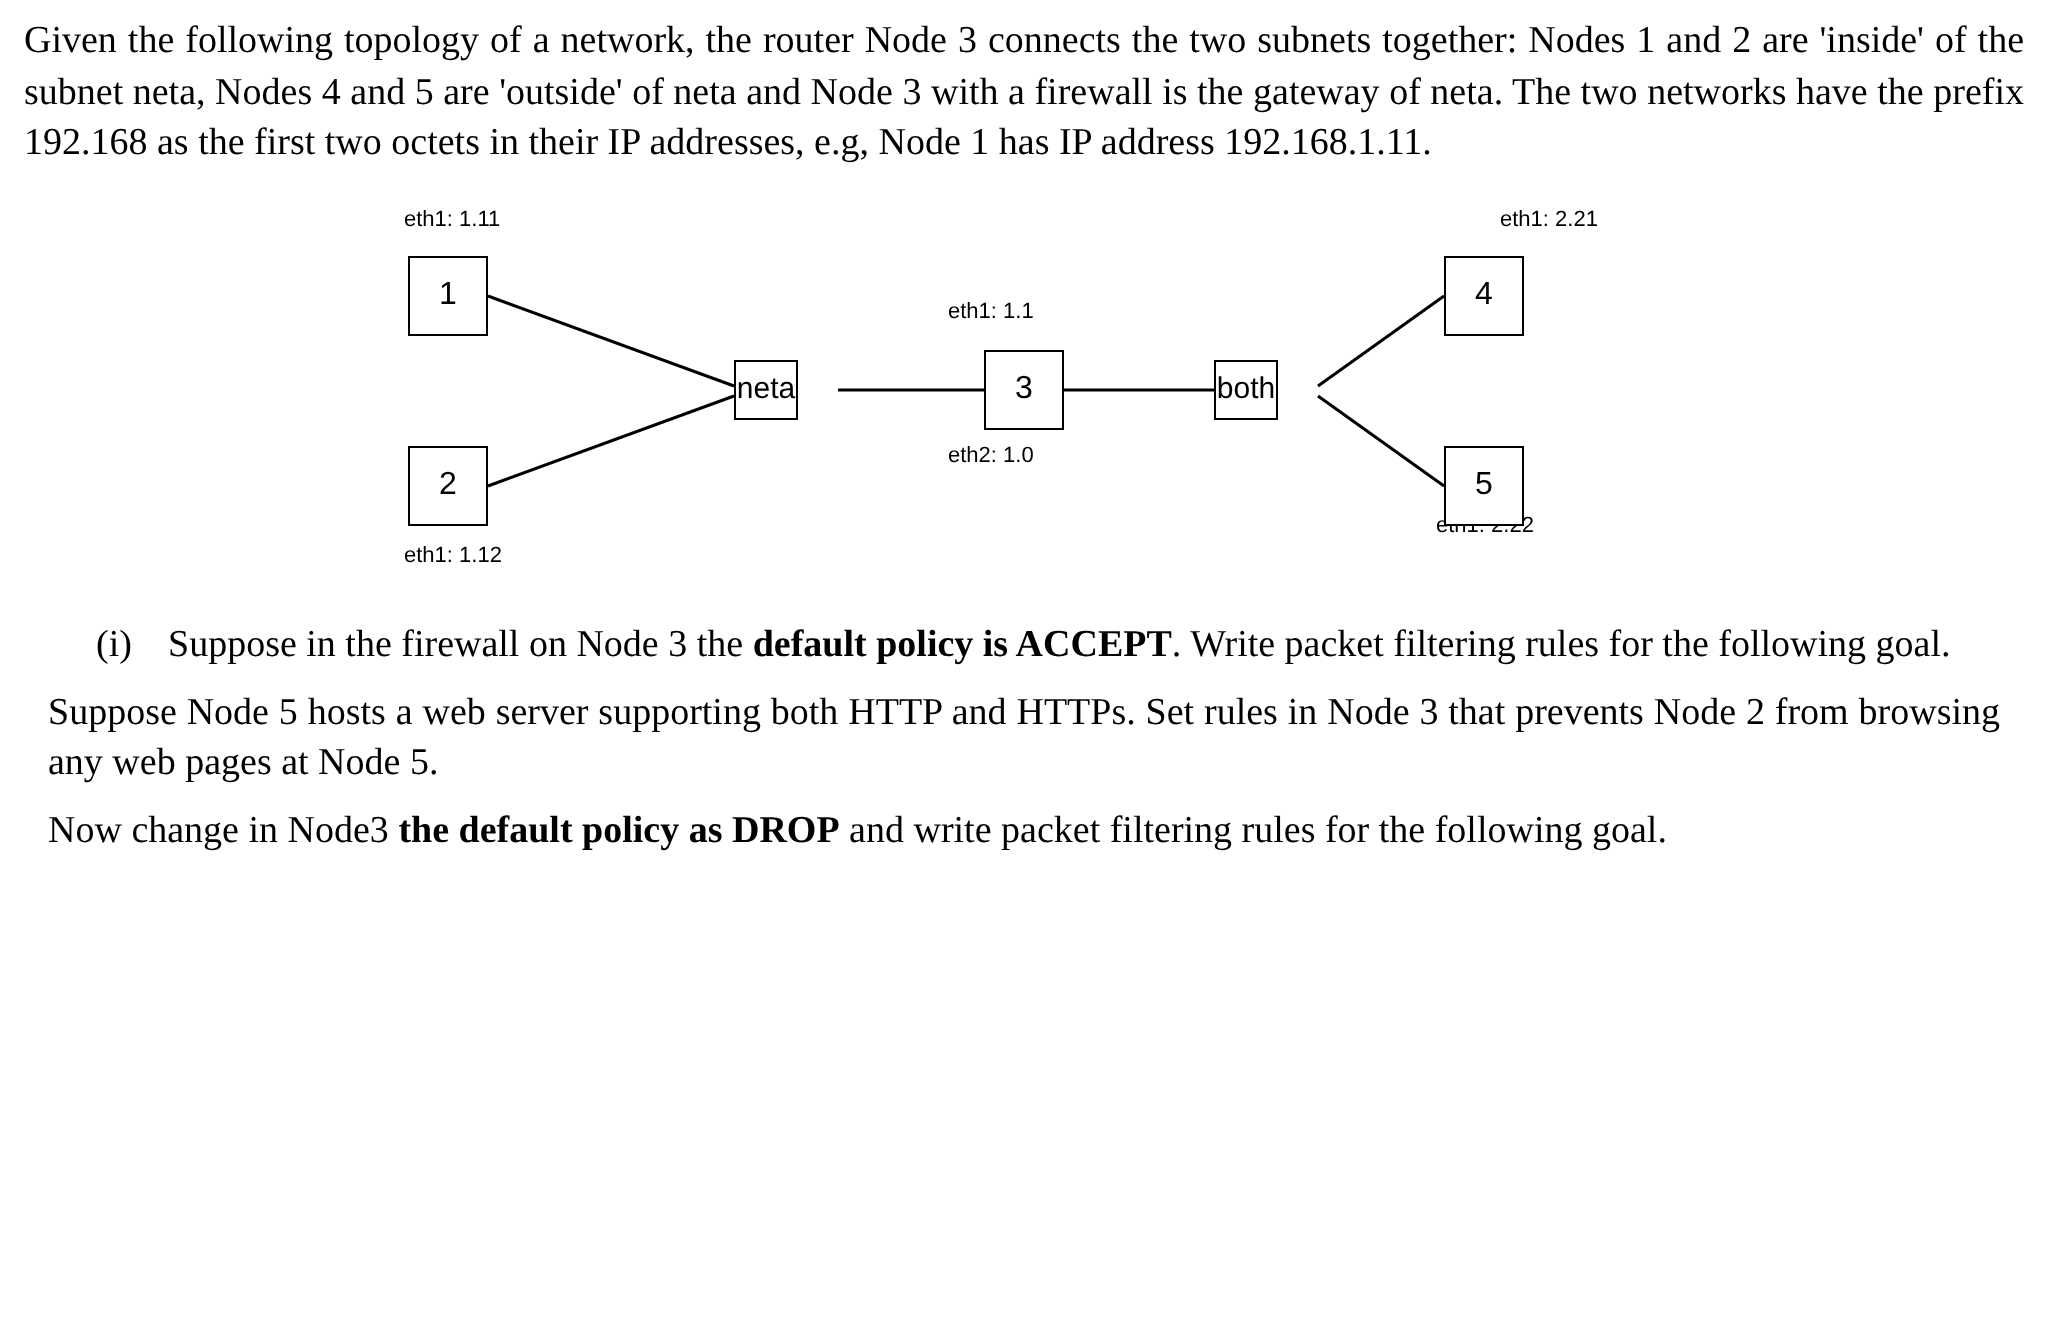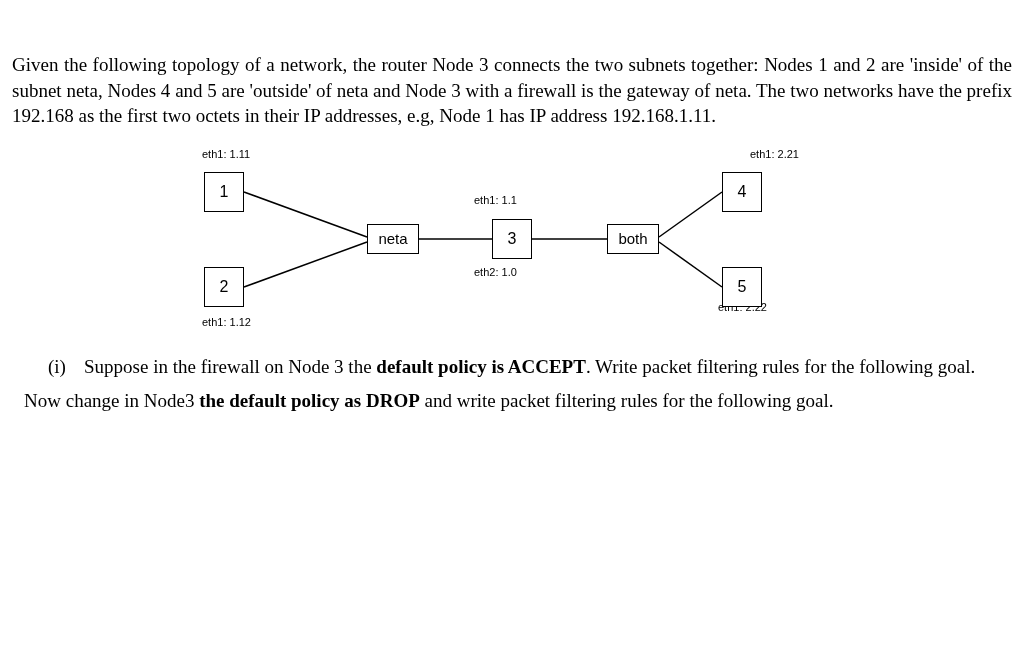--- a/index.html
+++ b/index.html
@@ -9,21 +9,20 @@
     height: 671px;
     background: #ffffff;
     font-family: "Times New Roman", Times, serif;
     color: #000;
     font-size: 19px;
     line-height: 1.35;
   }
   .page {
     padding: 8px 12px 0 12px;
     box-sizing: border-box;
-    margin-top: 44px;
   }
   p { margin: 0 0 6px 0; }
   .intro { text-align: justify; }
   .bold { font-weight: bold; }
 
   
   .diagram {
     position: relative;
     width: 700px;
     height: 205px;
@@ -34,21 +33,21 @@
   .nodebox {
     position: absolute;
     border: 1.5px solid #000;
     background: #fff;
     display: flex;
     align-items: center;
     justify-content: center;
     box-sizing: border-box;
   }
   .nodebox.sq { width: 40px; height: 40px; }
-  .nodebox.netbox { width: 52px; height: 30px; font-size: 15px; }
+  .nodebox.netbox { width: 32px; height: 30px; font-size: 15px; }
   .lbl { position: absolute; font-size: 11px; white-space: nowrap; }
   svg.wires { position: absolute; left:0; top:0; width:700px; height:205px; }
   svg.wires line { stroke:#000; stroke-width:1.5; }
 
   
   .item { display:flex; margin: 6px 0 6px 36px; }
   .item .num { width: 36px; flex: 0 0 36px; }
   .item .body { flex:1; text-align: justify; }
   .para { margin: 8px 12px 6px 12px; text-align: justify; }
 </style>
@@ -105,20 +104,21 @@
       </div>
   </div>
 
   <div class="item">
     <div class="num">(i)</div>
     <div class="body">
       <span>Suppose in the firewall on Node 3 the </span><span class="bold">default policy is ACCEPT</span><span>. Write packet filtering rules for the following goal.</span>
     </div>
   </div>
 
+  <p class="para">Suppose Node 5 hosts a web server supporting both HTTP and HTTPs. Set rules in Node 3 that prevents Node 2 from browsing any web pages at Node 5.</p>
 
   <p class="para">
     <span>Now change in Node3 </span><span class="bold">the default policy as DROP</span><span> and write packet filtering rules for the following goal.</span>
   </p>
 
 
 
 </div>
 
 </body></html>

